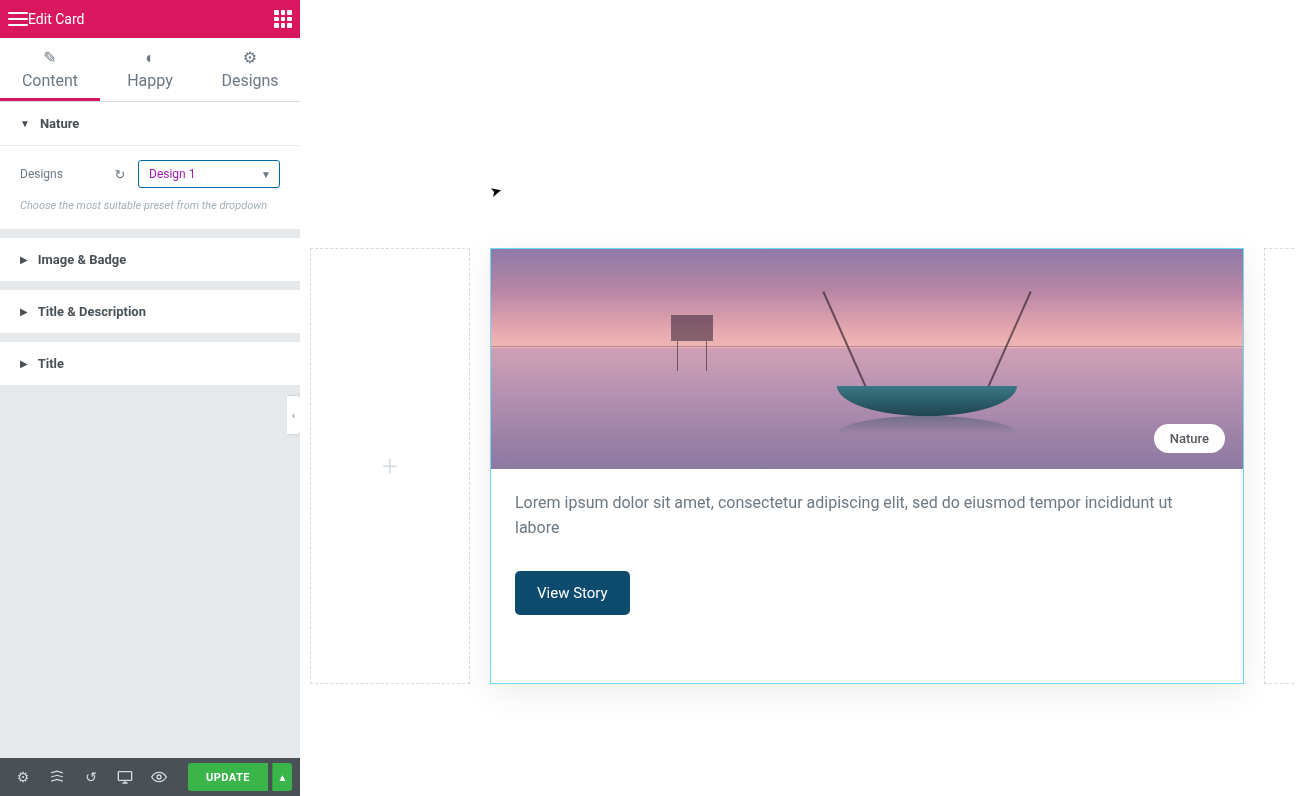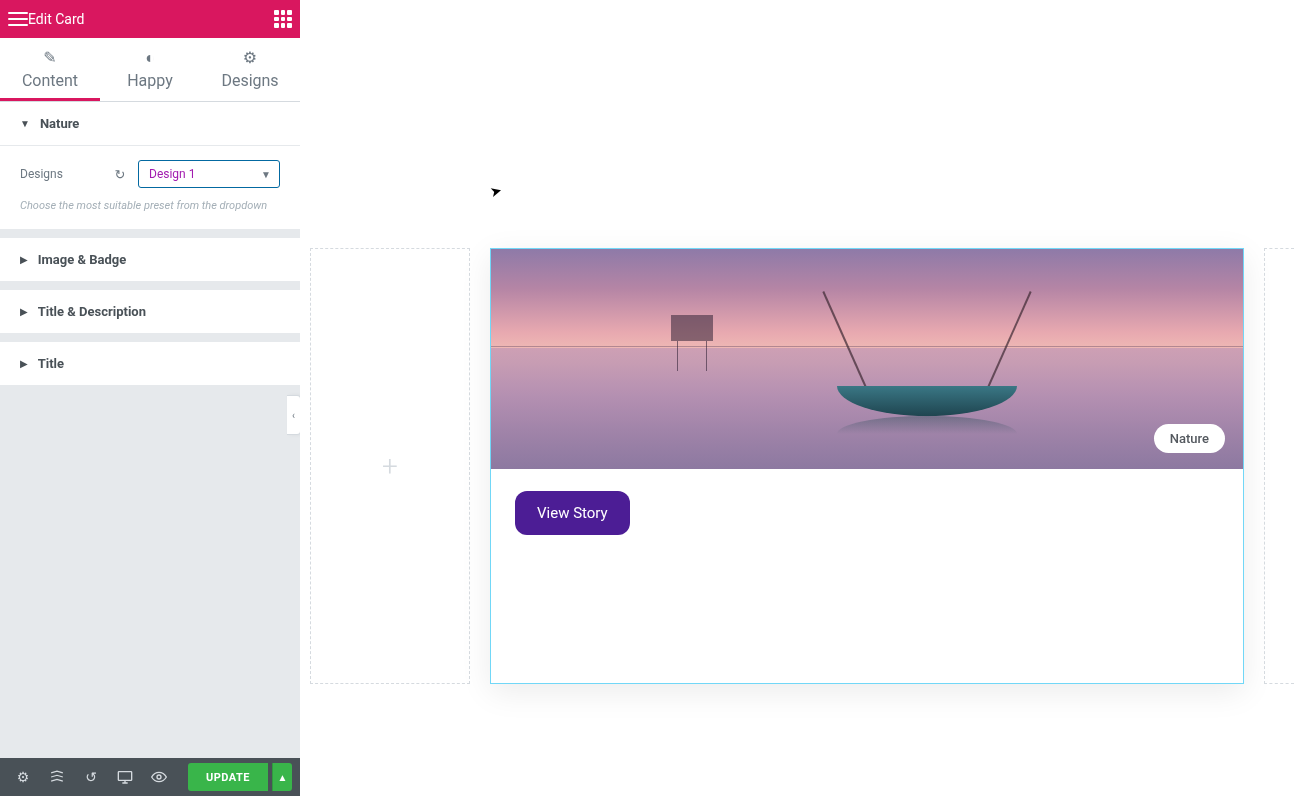--- a/index.html
+++ b/index.html
@@ -52,21 +52,21 @@
 .boat{position:absolute;bottom:24%;left:46%;width:180px;height:40px}
 .boat-hull{position:absolute;bottom:0;left:0;right:0;height:30px;background:linear-gradient(180deg,#3a7785 0%,#1f4550 100%);border-radius:0 0 90px 90px / 0 0 30px 30px}
 .oar{position:absolute;bottom:24px;width:2px;height:110px;background:rgba(60,40,50,.7);transform-origin:bottom center}
 .oar.left{left:30px;transform:rotate(-24deg)}
 .oar.right{right:30px;transform:rotate(24deg)}
 .boat-reflect{position:absolute;top:100%;left:0;right:0;height:18px;background:linear-gradient(180deg,rgba(30,70,80,.4) 0%,transparent 100%);border-radius:90px 90px 0 0 / 18px 18px 0 0}
 .badge{position:absolute;bottom:16px;right:18px;background:#fff;color:#54595f;font-size:13px;padding:7px 16px;border-radius:16px;font-weight:500}
 .card-body{padding:22px 24px 26px}
 .card-title{font-size:26px;font-weight:700;color:#2b2d33;margin-bottom:12px;letter-spacing:-.3px}
 .card-desc{font-size:16px;color:#6d7882;line-height:1.55;margin-bottom:30px}
-.card-btn{background:#4c1d95;color:#fff;border:none;padding:13px 22px;font-size:15px;border-radius:12px;cursor:pointer}
+.card-btn{background:#0c4a6e;color:#fff;border:none;padding:13px 22px;font-size:15px;border-radius:5px;cursor:pointer}
 .next-col{width:30px;border-left:1px dashed #d5dadf;border-top:1px dashed #d5dadf;border-bottom:1px dashed #d5dadf;margin-left:20px}
 .cursor{position:absolute;top:183px;left:190px;font-size:14px;color:#000;pointer-events:none;transform:rotate(-15deg)}
 </style>
 </head>
 <body>
 
 <div class="sidebar">
   <div class="sidebar-header">
     <div class="hamburger">
         <span></span>
@@ -183,19 +183,20 @@
         <div class="stilt-house"></div>
         <div class="boat">
           <div class="oar left"></div>
           <div class="oar right"></div>
           <div class="boat-hull"></div>
           <div class="boat-reflect"></div>
         </div>
         <div class="badge">Nature</div>
       </div>
       <div class="card-body">
+        <p class="card-desc">Lorem ipsum dolor sit amet, consectetur adipiscing elit, sed do eiusmod tempor incididunt ut labore</p>
         <button class="card-btn">View Story</button>
       </div>
     </div>
     <div class="next-col"></div>
   </div>
   <div class="cursor">➤</div>
 </div>
 
 </body></html>

